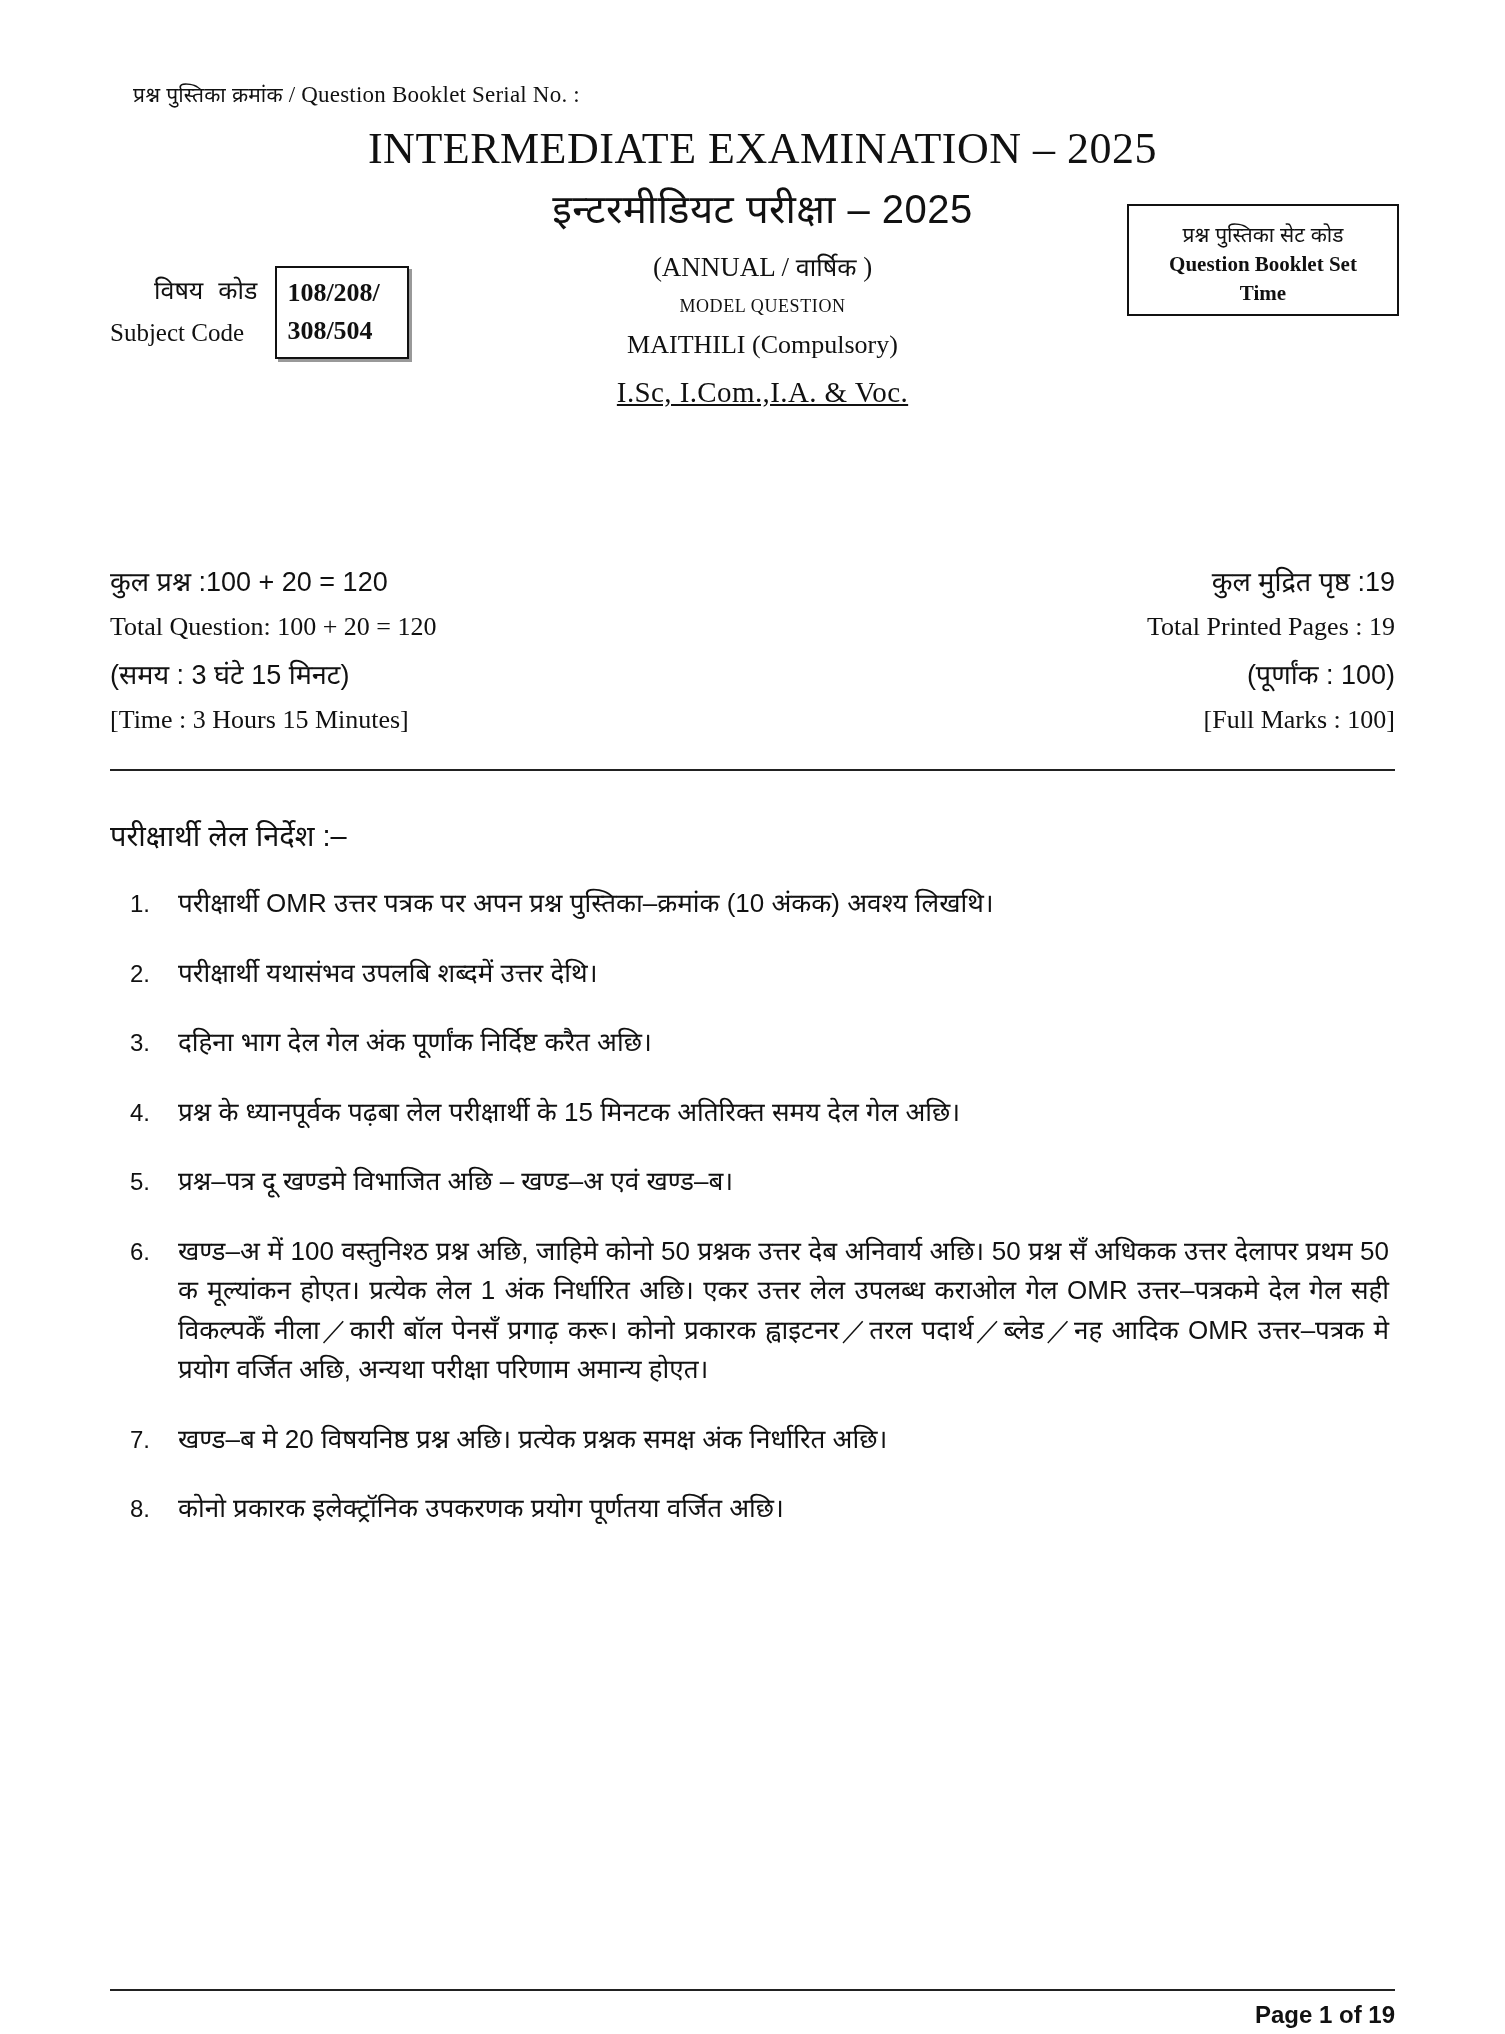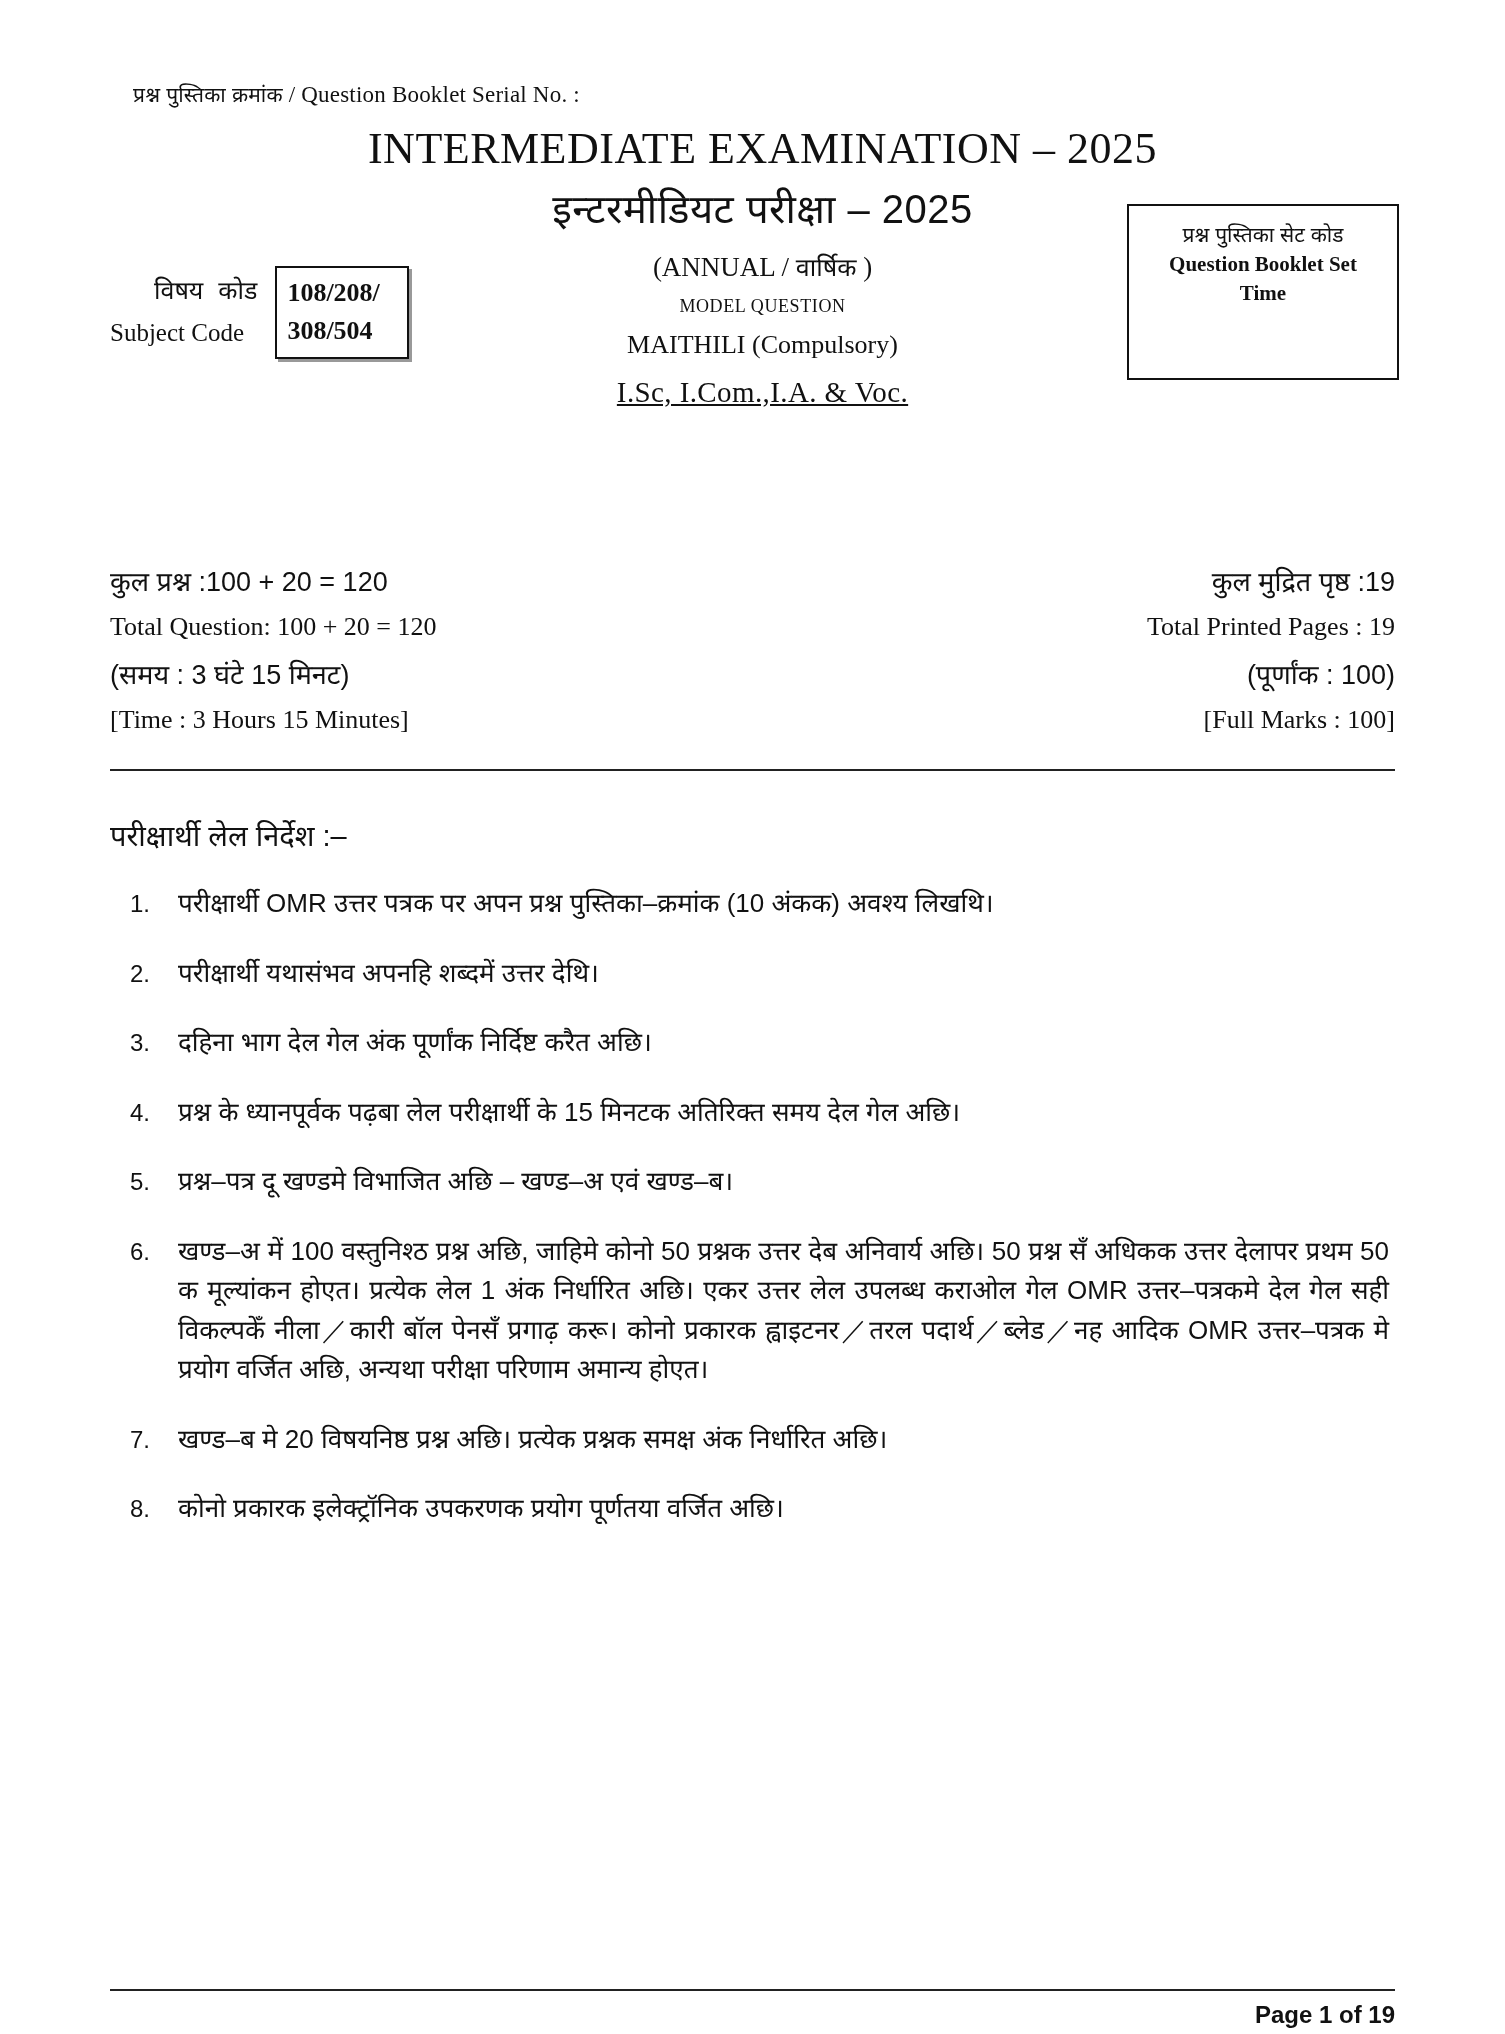--- a/index.html
+++ b/index.html
@@ -124,21 +124,21 @@
     text-align: left;
     min-width: 110px;
   }
 
   
   .set-code-box {
     position: absolute;
     right: -4px;
     top: 78px;
     width: 272px;
-    height: 176px;
+    height: 112px;
     border: 2px solid #111;
     box-sizing: border-box;
     text-align: center;
     padding-top: 14px;
   }
   .set-code-dev {
     font-family: "Liberation Sans", "DejaVu Sans", sans-serif;
     font-size: 21px;
   }
   .set-code-en {
@@ -297,21 +297,21 @@
 
   <div class="instr-heading">परीक्षार्थी लेल निर्देश :–</div>
 
   <ol class="instr-list">
     <li class="instr-item">
       <span class="instr-num">1.</span>
       <span class="instr-text">परीक्षार्थी OMR उत्तर पत्रक पर अपन प्रश्न पुस्तिका–क्रमांक (10 अंकक) अवश्य लिखथि।</span>
     </li>
     <li class="instr-item">
       <span class="instr-num">2.</span>
-      <span class="instr-text">परीक्षार्थी यथासंभव अपनहि शब्दमें उत्तर देथि।</span>
+      <span class="instr-text">परीक्षार्थी यथासंभव उपलबि शब्दमें उत्तर देथि।</span>
     </li>
     <li class="instr-item">
       <span class="instr-num">3.</span>
       <span class="instr-text">दहिना भाग देल गेल अंक पूर्णांक निर्दिष्ट करैत अछि।</span>
     </li>
     <li class="instr-item">
       <span class="instr-num">4.</span>
       <span class="instr-text">प्रश्न के ध्यानपूर्वक पढ़बा लेल परीक्षार्थी के 15 मिनटक अतिरिक्त समय देल गेल अछि।</span>
     </li>
     <li class="instr-item">

